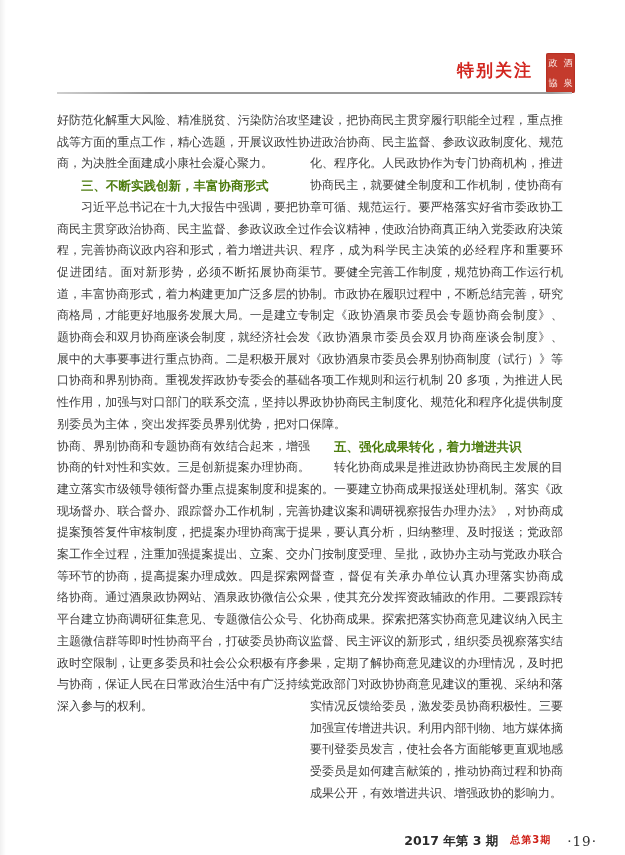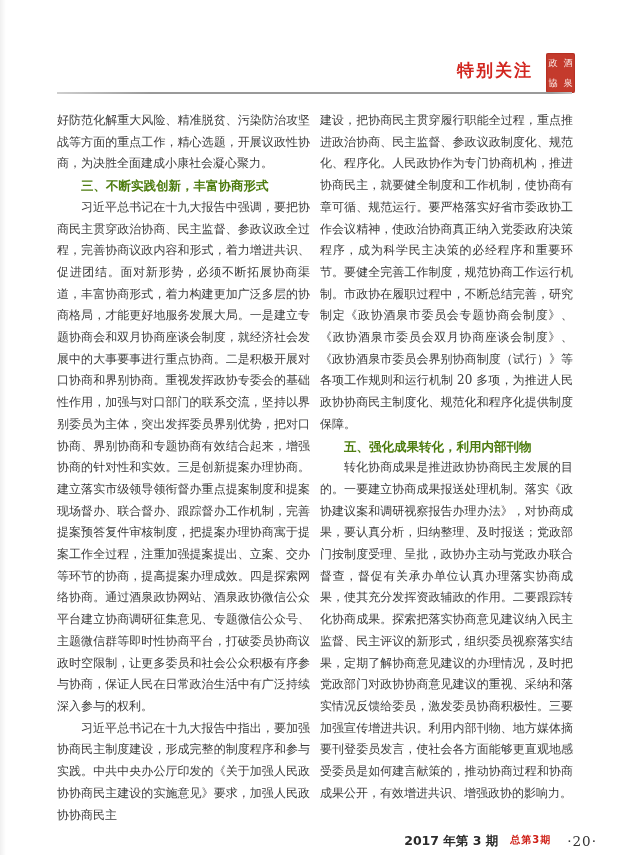--- a/index.html
+++ b/index.html
@@ -29,21 +29,21 @@
     font-family:"DejaVu Serif","Liberation Serif",serif;
     box-shadow:inset 0 0 2px rgba(120,10,5,0.6);
   }
   .seal span{transform:scale(0.92);}
   .header-rule{
     position:absolute;left:57px;top:92px;width:515px;height:2px;
     background:linear-gradient(to right,#cfcfcf,#9a9a9a 18%,#9a9a9a 96%,#c5c5c5);
   }
   .content{
     position:absolute;left:57px;top:110px;width:516px;
-    display:flex;gap:10px;
+    display:flex;
   }
   .col{width:253px;}
   .body-para{
     margin:0;
     font-size:12px;line-height:21.7px;
     text-align:justify;text-justify:inter-ideograph;
     color:#3c3c3c;
     word-break:break-all;
   }
   .indent{text-indent:24px;}
@@ -92,30 +92,29 @@
   </div>
 
   <div class="header-rule"></div>
 
   <div class="content">
 
     <div class="col">
       <p class="body-para">好防范化解重大风险、精准脱贫、污染防治攻坚战等方面的重点工作，精心选题，开展议政性协商，为决胜全面建成小康社会凝心聚力。</p>
       <h3 class="section-heading">三、不断实践创新，丰富协商形式</h3>
       <p class="body-para indent">习近平总书记在十九大报告中强调，要把协商民主贯穿政治协商、民主监督、参政议政全过程，完善协商议政内容和形式，着力增进共识、促进团结。面对新形势，必须不断拓展协商渠道，丰富协商形式，着力构建更加广泛多层的协商格局，才能更好地服务发展大局。一是建立专题协商会和双月协商座谈会制度，就经济社会发展中的大事要事进行重点协商。二是积极开展对口协商和界别协商。重视发挥政协专委会的基础性作用，加强与对口部门的联系交流，坚持以界别委员为主体，突出发挥委员界别优势，把对口协商、界别协商和专题协商有效结合起来，增强协商的针对性和实效。三是创新提案办理协商。建立落实市级领导领衔督办重点提案制度和提案现场督办、联合督办、跟踪督办工作机制，完善提案预答复件审核制度，把提案办理协商寓于提案工作全过程，注重加强提案提出、立案、交办等环节的协商，提高提案办理成效。四是探索网络协商。通过酒泉政协网站、酒泉政协微信公众平台建立协商调研征集意见、专题微信公众号、主题微信群等即时性协商平台，打破委员协商议政时空限制，让更多委员和社会公众积极有序参与协商，保证人民在日常政治生活中有广泛持续深入参与的权利。</p>
-      <p class="body-para indent">习近平总书记在十九大报告中指出，要加强协商民主制度建设，形成完整的制度程序和参与实践。中共中央办公厅印发的《关于加强人民政协协商民主建设的实施意见》要求，加强人民政协协商民主</p>
     </div>
 
     <div class="col">
       <p class="body-para">建设，把协商民主贯穿履行职能全过程，重点推进政治协商、民主监督、参政议政制度化、规范化、程序化。人民政协作为专门协商机构，推进协商民主，就要健全制度和工作机制，使协商有章可循、规范运行。要严格落实好省市委政协工作会议精神，使政治协商真正纳入党委政府决策程序，成为科学民主决策的必经程序和重要环节。要健全完善工作制度，规范协商工作运行机制。市政协在履职过程中，不断总结完善，研究制定《政协酒泉市委员会专题协商会制度》、《政协酒泉市委员会双月协商座谈会制度》、《政协酒泉市委员会界别协商制度（试行）》等各项工作规则和运行机制 20 多项，为推进人民政协协商民主制度化、规范化和程序化提供制度保障。</p>
-      <h3 class="section-heading">五、强化成果转化，利用内部刊物</h3>
+      <h3 class="section-heading">五、强化成果转化，着力增进共识</h3>
       <p class="body-para indent">转化协商成果是推进政协协商民主发展的目的。一要建立协商成果报送处理机制。落实《政协建议案和调研视察报告办理办法》，对协商成果，要认真分析，归纳整理、及时报送；党政部门按制度受理、呈批，政协办主动与党政办联合督查，督促有关承办单位认真办理落实协商成果，使其充分发挥资政辅政的作用。二要跟踪转化协商成果。探索把落实协商意见建议纳入民主监督、民主评议的新形式，组织委员视察落实结果，定期了解协商意见建议的办理情况，及时把党政部门对政协协商意见建议的重视、采纳和落实情况反馈给委员，激发委员协商积极性。三要加强宣传增进共识。利用内部刊物、地方媒体摘要刊登委员发言，使社会各方面能够更直观地感受委员是如何建言献策的，推动协商过程和协商成果公开，有效增进共识、增强政协的影响力。</p>
     </div>
 
   </div>
 
   <div class="footer">
     <span class="footer-issue">2017 年第 3 期</span>
     <span class="footer-logo">总第3期</span>
-    <span class="footer-page">·20·</span>
+    <span class="footer-page">·19·</span>
   </div>
 
 </div>
 
 </body></html>

